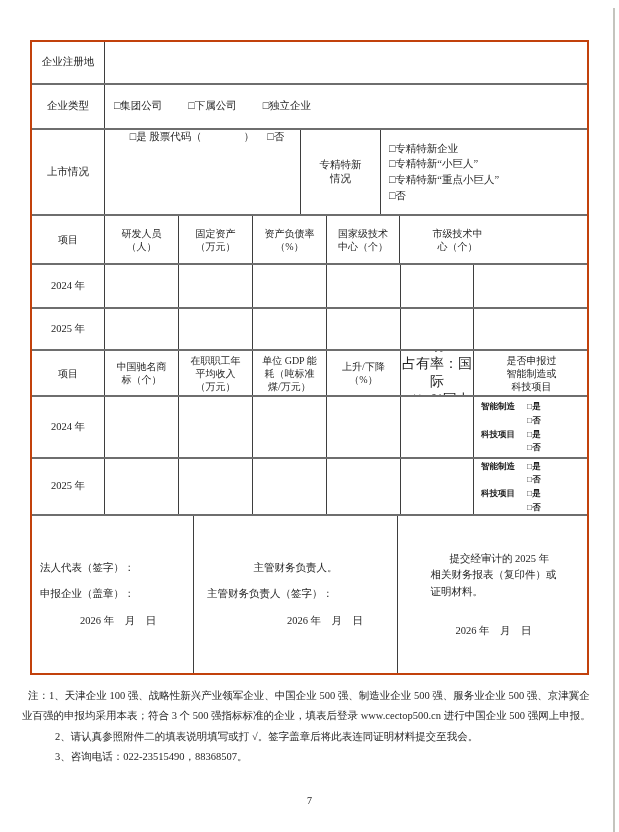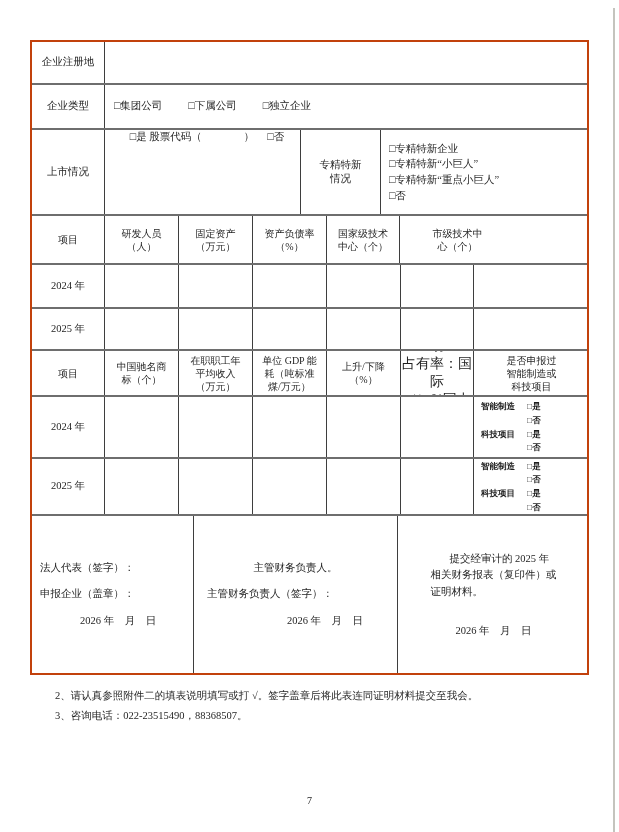--- a/index.html
+++ b/index.html
@@ -222,18 +222,19 @@
         <span class="note">提交经审计的 2025 年
 相关财务报表（复印件）或
 证明材料。</span>
         <span>2026 年　月　日</span>
       </div>
     </div>
 
   </div>
 
   <div class="notes">
+    <p class="n1">注：1、天津企业 100 强、战略性新兴产业领军企业、中国企业 500 强、制造业企业 500 强、服务业企业 500 强、京津冀企业百强的申报均采用本表；符合 3 个 500 强指标标准的企业，填表后登录 www.cectop500.cn 进行中国企业 500 强网上申报。</p>
     <p class="n2">2、请认真参照附件二的填表说明填写或打 √。签字盖章后将此表连同证明材料提交至我会。</p>
     <p class="n3">3、咨询电话：022-23515490，88368507。</p>
   </div>
 
   <div class="page-num">7</div>
 </div>
 
 </body></html>

